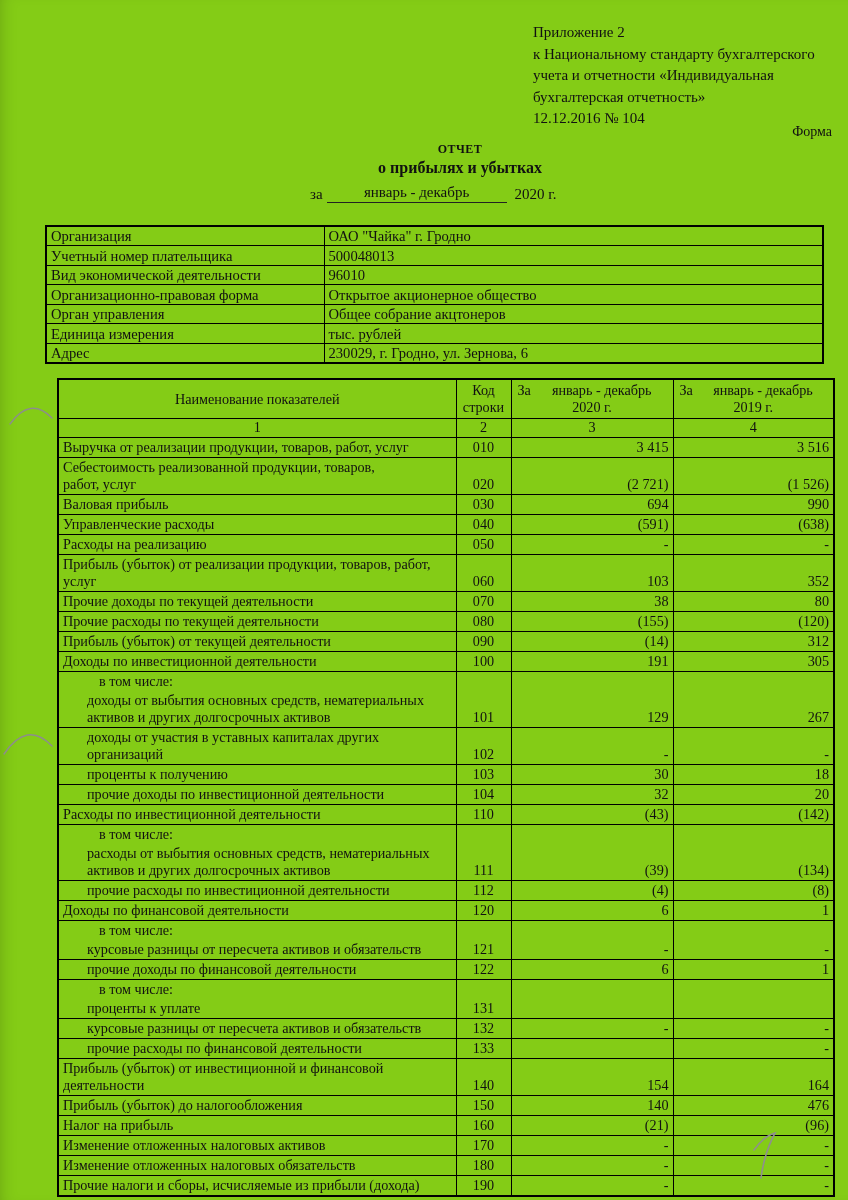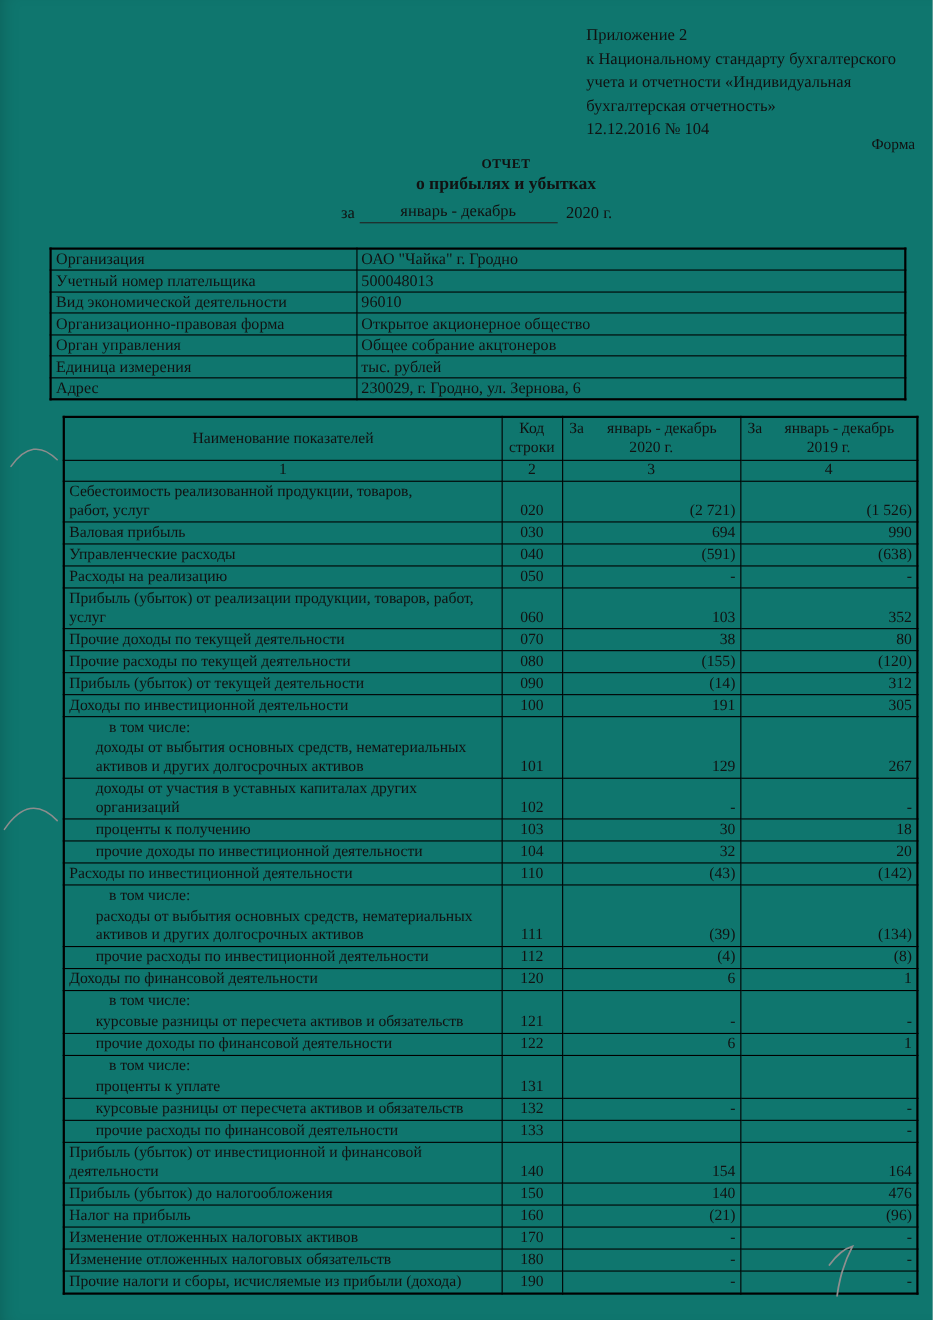--- a/index.html
+++ b/index.html
@@ -1,21 +1,21 @@
 <!DOCTYPE html>
 <html><head>
 <meta charset="utf-8">
 <style>
   * { margin:0; padding:0; box-sizing:border-box; }
   html,body { background:#e8e8e8; }
   .page {
     position:relative;
     width:848px; height:1200px;
     margin:0 auto;
-    background:#0f766e;
+    background:#84cc16;
     font-family:"Liberation Serif", serif;
     color:#111;
     overflow:hidden;
     box-shadow: inset 12px 0 18px -14px rgba(0,0,0,0.25);
   }
 
   
   .header-note {
     position:absolute; left:533px; top:22px; width:300px;
     font-size:15px; line-height:21.5px;
@@ -191,20 +191,28 @@
       <tr class="numrow">
         <td>1</td>
         <td>2</td>
         <td>3</td>
         <td>4</td>
       </tr>
     </thead>
     <tbody id="main-body">
         <tr class="data">
           <td class="name">
+            <div class="label">Выручка от реализации продукции, товаров, работ, услуг</div>
+          </td>
+          <td class="code">010</td>
+          <td class="val">3 415</td>
+          <td class="val">3 516</td>
+        </tr>
+        <tr class="data">
+          <td class="name">
             <div class="label">Себестоимость реализованной продукции, товаров,
 работ, услуг</div>
           </td>
           <td class="code">020</td>
           <td class="val">(2 721)</td>
           <td class="val">(1 526)</td>
         </tr>
         <tr class="data">
           <td class="name">
             <div class="label">Валовая прибыль</div>

